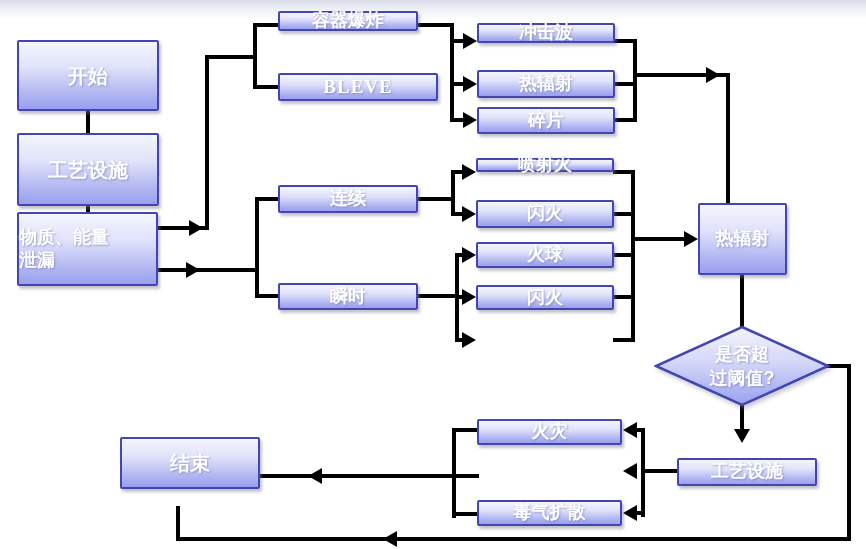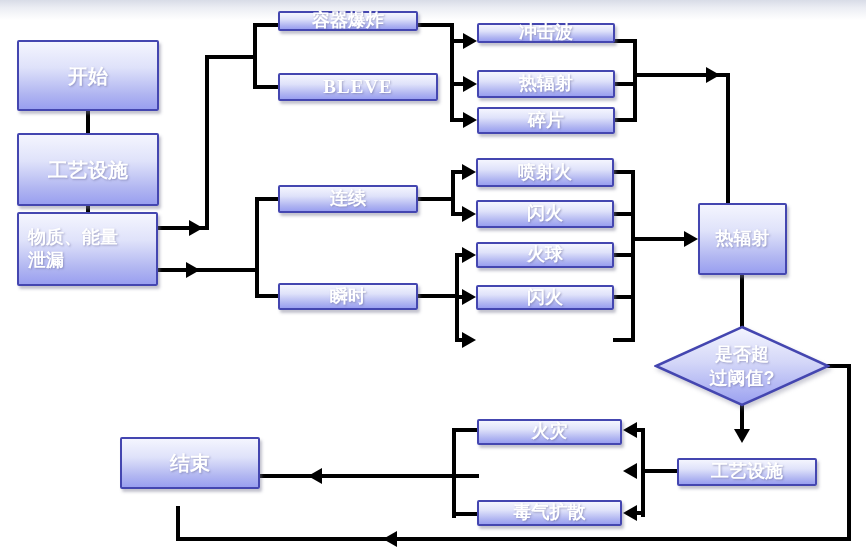--- a/index.html
+++ b/index.html
@@ -12,21 +12,21 @@
     position:absolute; box-sizing:border-box; z-index:2;
     background:linear-gradient(180deg, #f4f5fe 0%, #dfe2fa 38%, #b0b5f1 78%, #999ff0 100%);
     border:2px solid #4446b0; border-radius:2px;
     color:#fff; font-weight:bold; font-size:18px;
     display:flex; align-items:center; justify-content:center;
     box-shadow:2px 3px 3px rgba(120,120,145,0.45);
     text-shadow:1px 1px 2px rgba(90,90,140,0.45);
     white-space:pre-line; text-align:center; line-height:1.3;
   }
   .node.big { font-size:20px; }
-  .node.leftalign { justify-content:flex-start; text-align:left; padding-left:9px; }
+  .node.leftalign { justify-content:flex-start; text-align:left; }
   .node.serif { font-family:"Liberation Serif", serif; font-size:19px; letter-spacing:1px; }
   .line { position:absolute; background:#000; z-index:1; }
   .arw { position:absolute; width:0; height:0; z-index:1; }
   .arw.r { border-left:14px solid #000; border-top:8px solid transparent; border-bottom:8px solid transparent; }
   .arw.l { border-right:14px solid #000; border-top:8px solid transparent; border-bottom:8px solid transparent; }
   .arw.d { border-top:14px solid #000; border-left:8px solid transparent; border-right:8px solid transparent; }
   .diamond-svg { position:absolute; z-index:2; filter:drop-shadow(2px 3px 2px rgba(120,120,145,0.4)); }
   .diamond-label {
     position:absolute; z-index:3; display:flex; align-items:center; justify-content:center;
     color:#fff; font-weight:bold; font-size:18px; white-space:pre-line; text-align:center;
@@ -130,21 +130,21 @@
   <div class="node" style="left:278px;top:11px;width:140px;height:20px">容器爆炸</div>
   <div class="node serif" style="left:278px;top:73px;width:160px;height:28px">BLEVE</div>
 
   <div class="node" style="left:477px;top:23px;width:138px;height:20px">冲击波</div>
   <div class="node" style="left:477px;top:70px;width:138px;height:28px">热辐射</div>
   <div class="node" style="left:477px;top:107px;width:138px;height:27px">碎片</div>
 
   <div class="node" style="left:278px;top:185px;width:140px;height:28px">连续</div>
   <div class="node" style="left:278px;top:283px;width:140px;height:27px">瞬时</div>
 
-  <div class="node" style="left:476px;top:158px;width:138px;height:29px">喷射火</div>
+  <div class="node" style="left:476px;top:158px;width:138px;height:14px">喷射火</div>
   <div class="node" style="left:476px;top:200px;width:138px;height:28px">闪火</div>
   <div class="node" style="left:476px;top:242px;width:138px;height:26px">火球</div>
   <div class="node" style="left:476px;top:285px;width:138px;height:25px">闪火</div>
 
   <div class="node" style="left:698px;top:203px;width:89px;height:72px">热辐射</div>
 
   <svg class="diamond-svg" style="left:654px;top:325px" width="176" height="82" viewBox="0 0 176 82">
     <defs>
       <linearGradient id="dg" x1="0" y1="0" x2="0" y2="1">
         <stop offset="0" stop-color="#f4f5fe"></stop>

